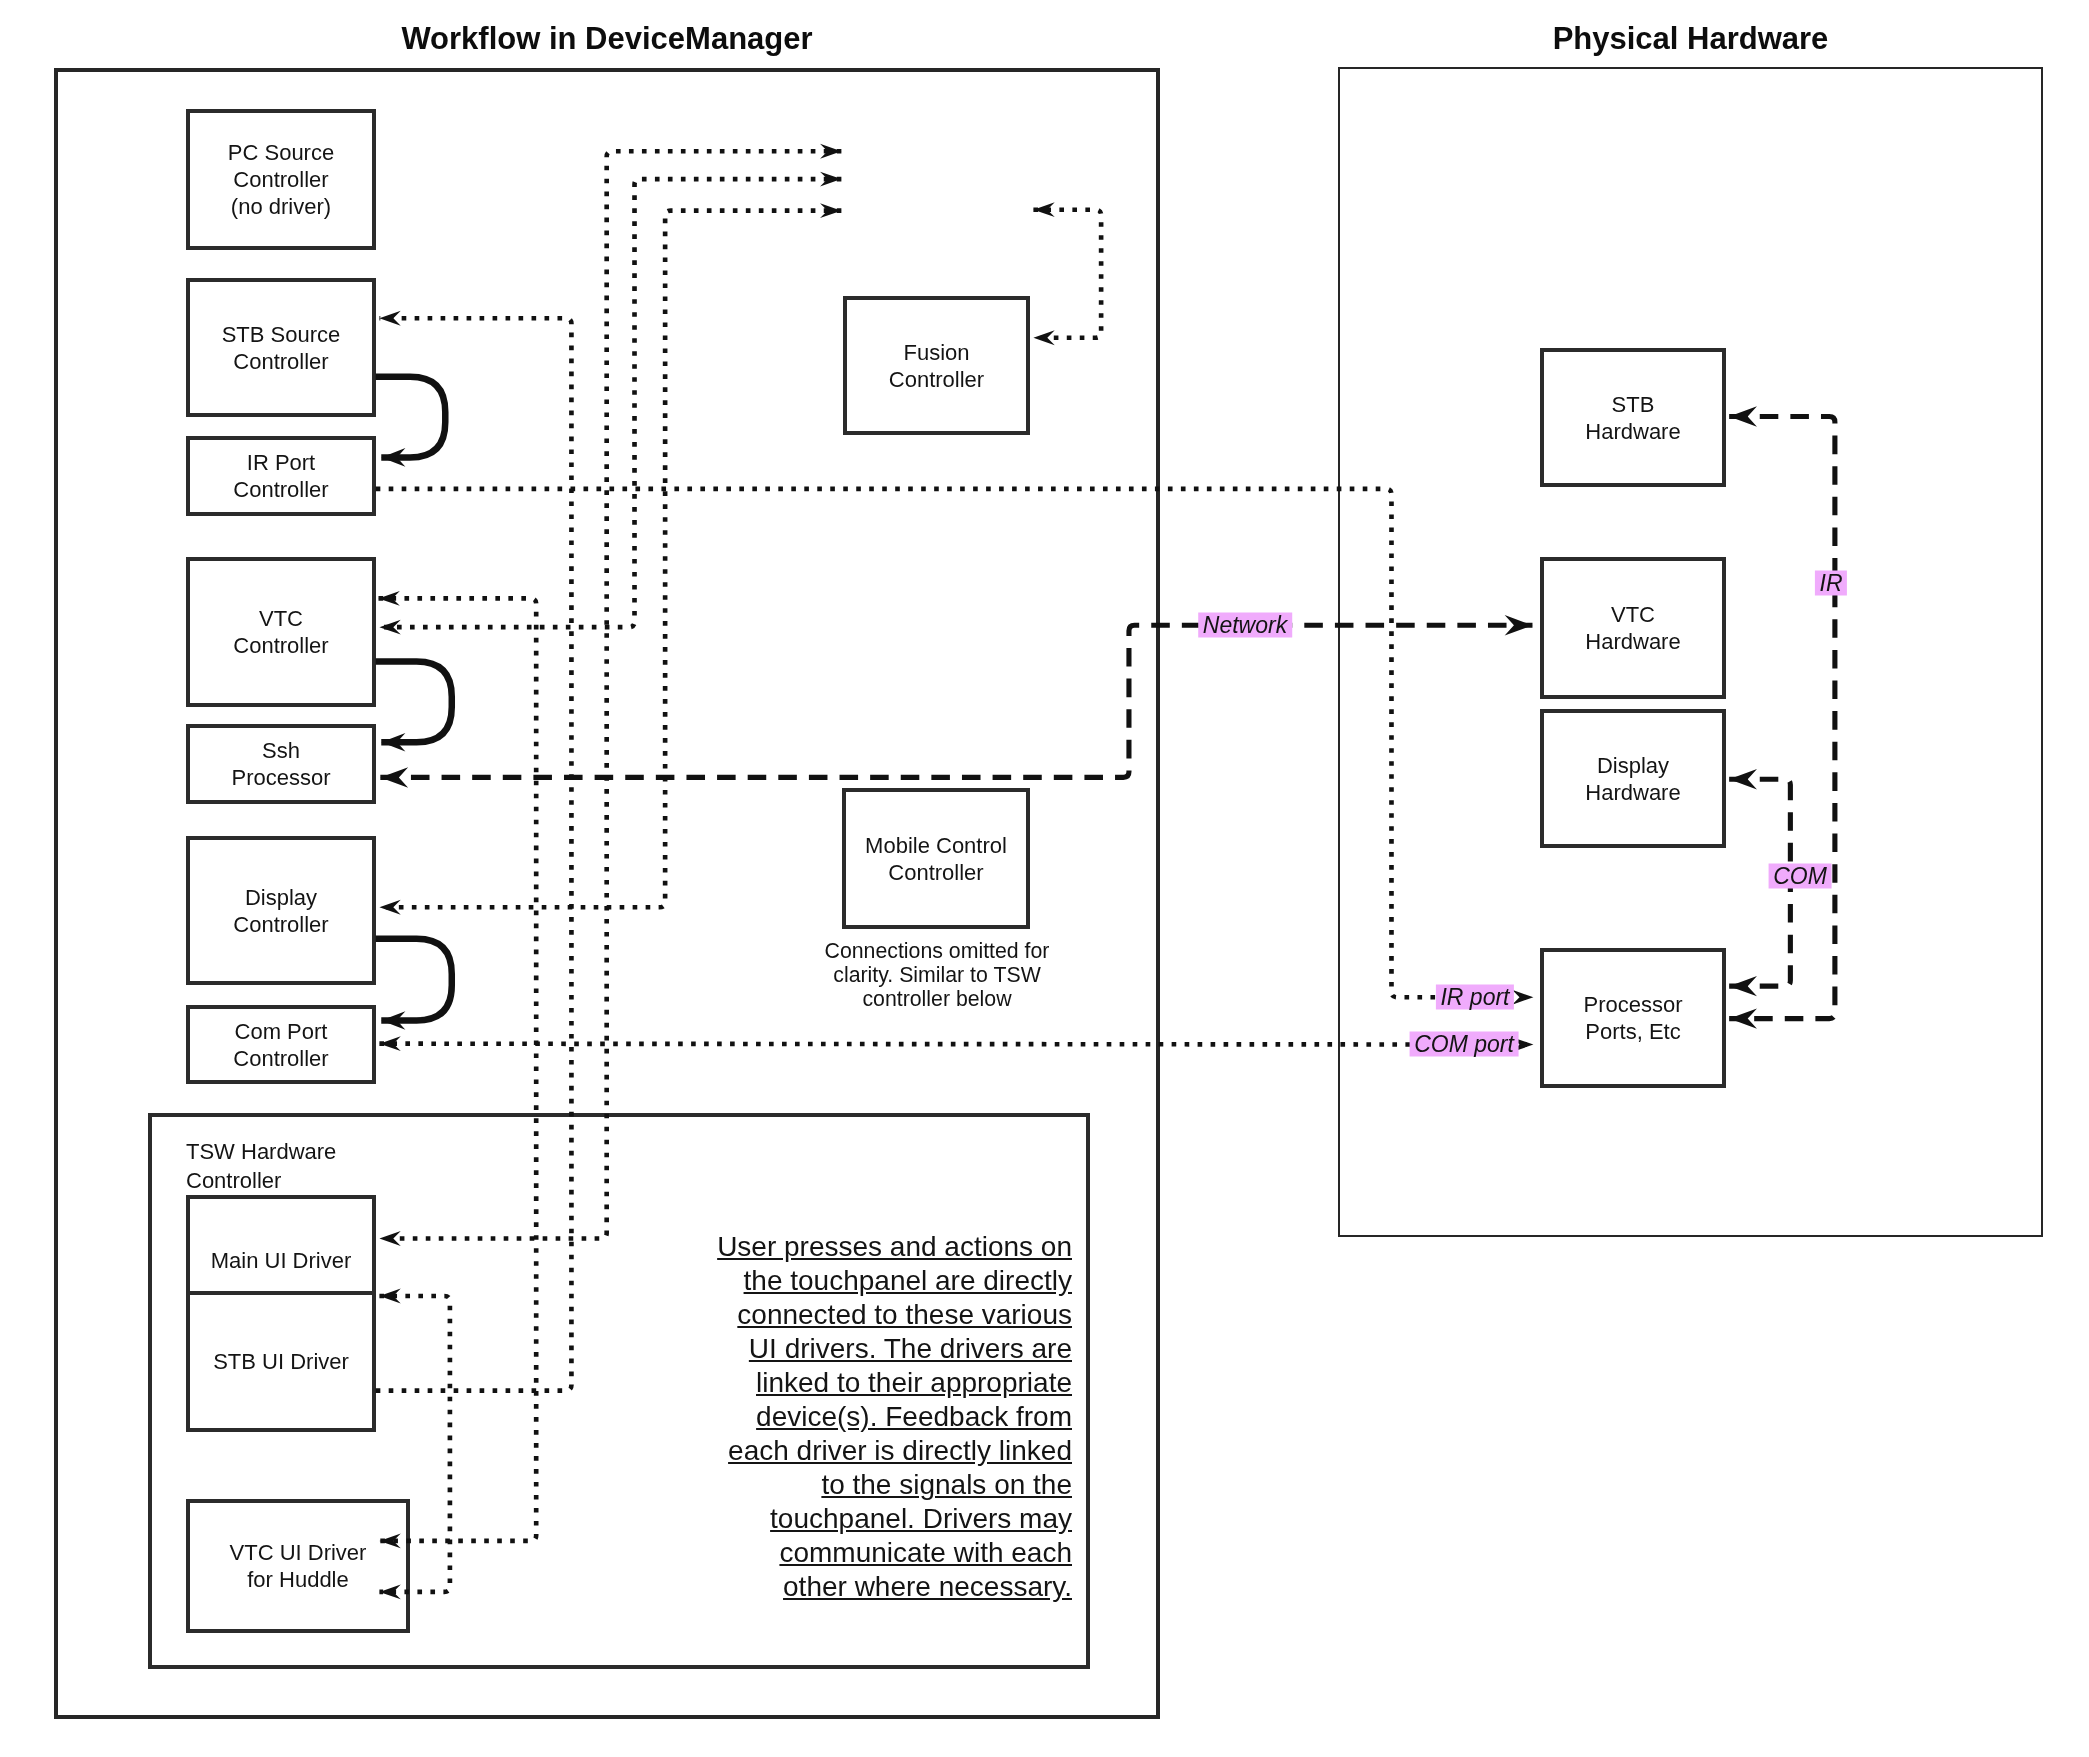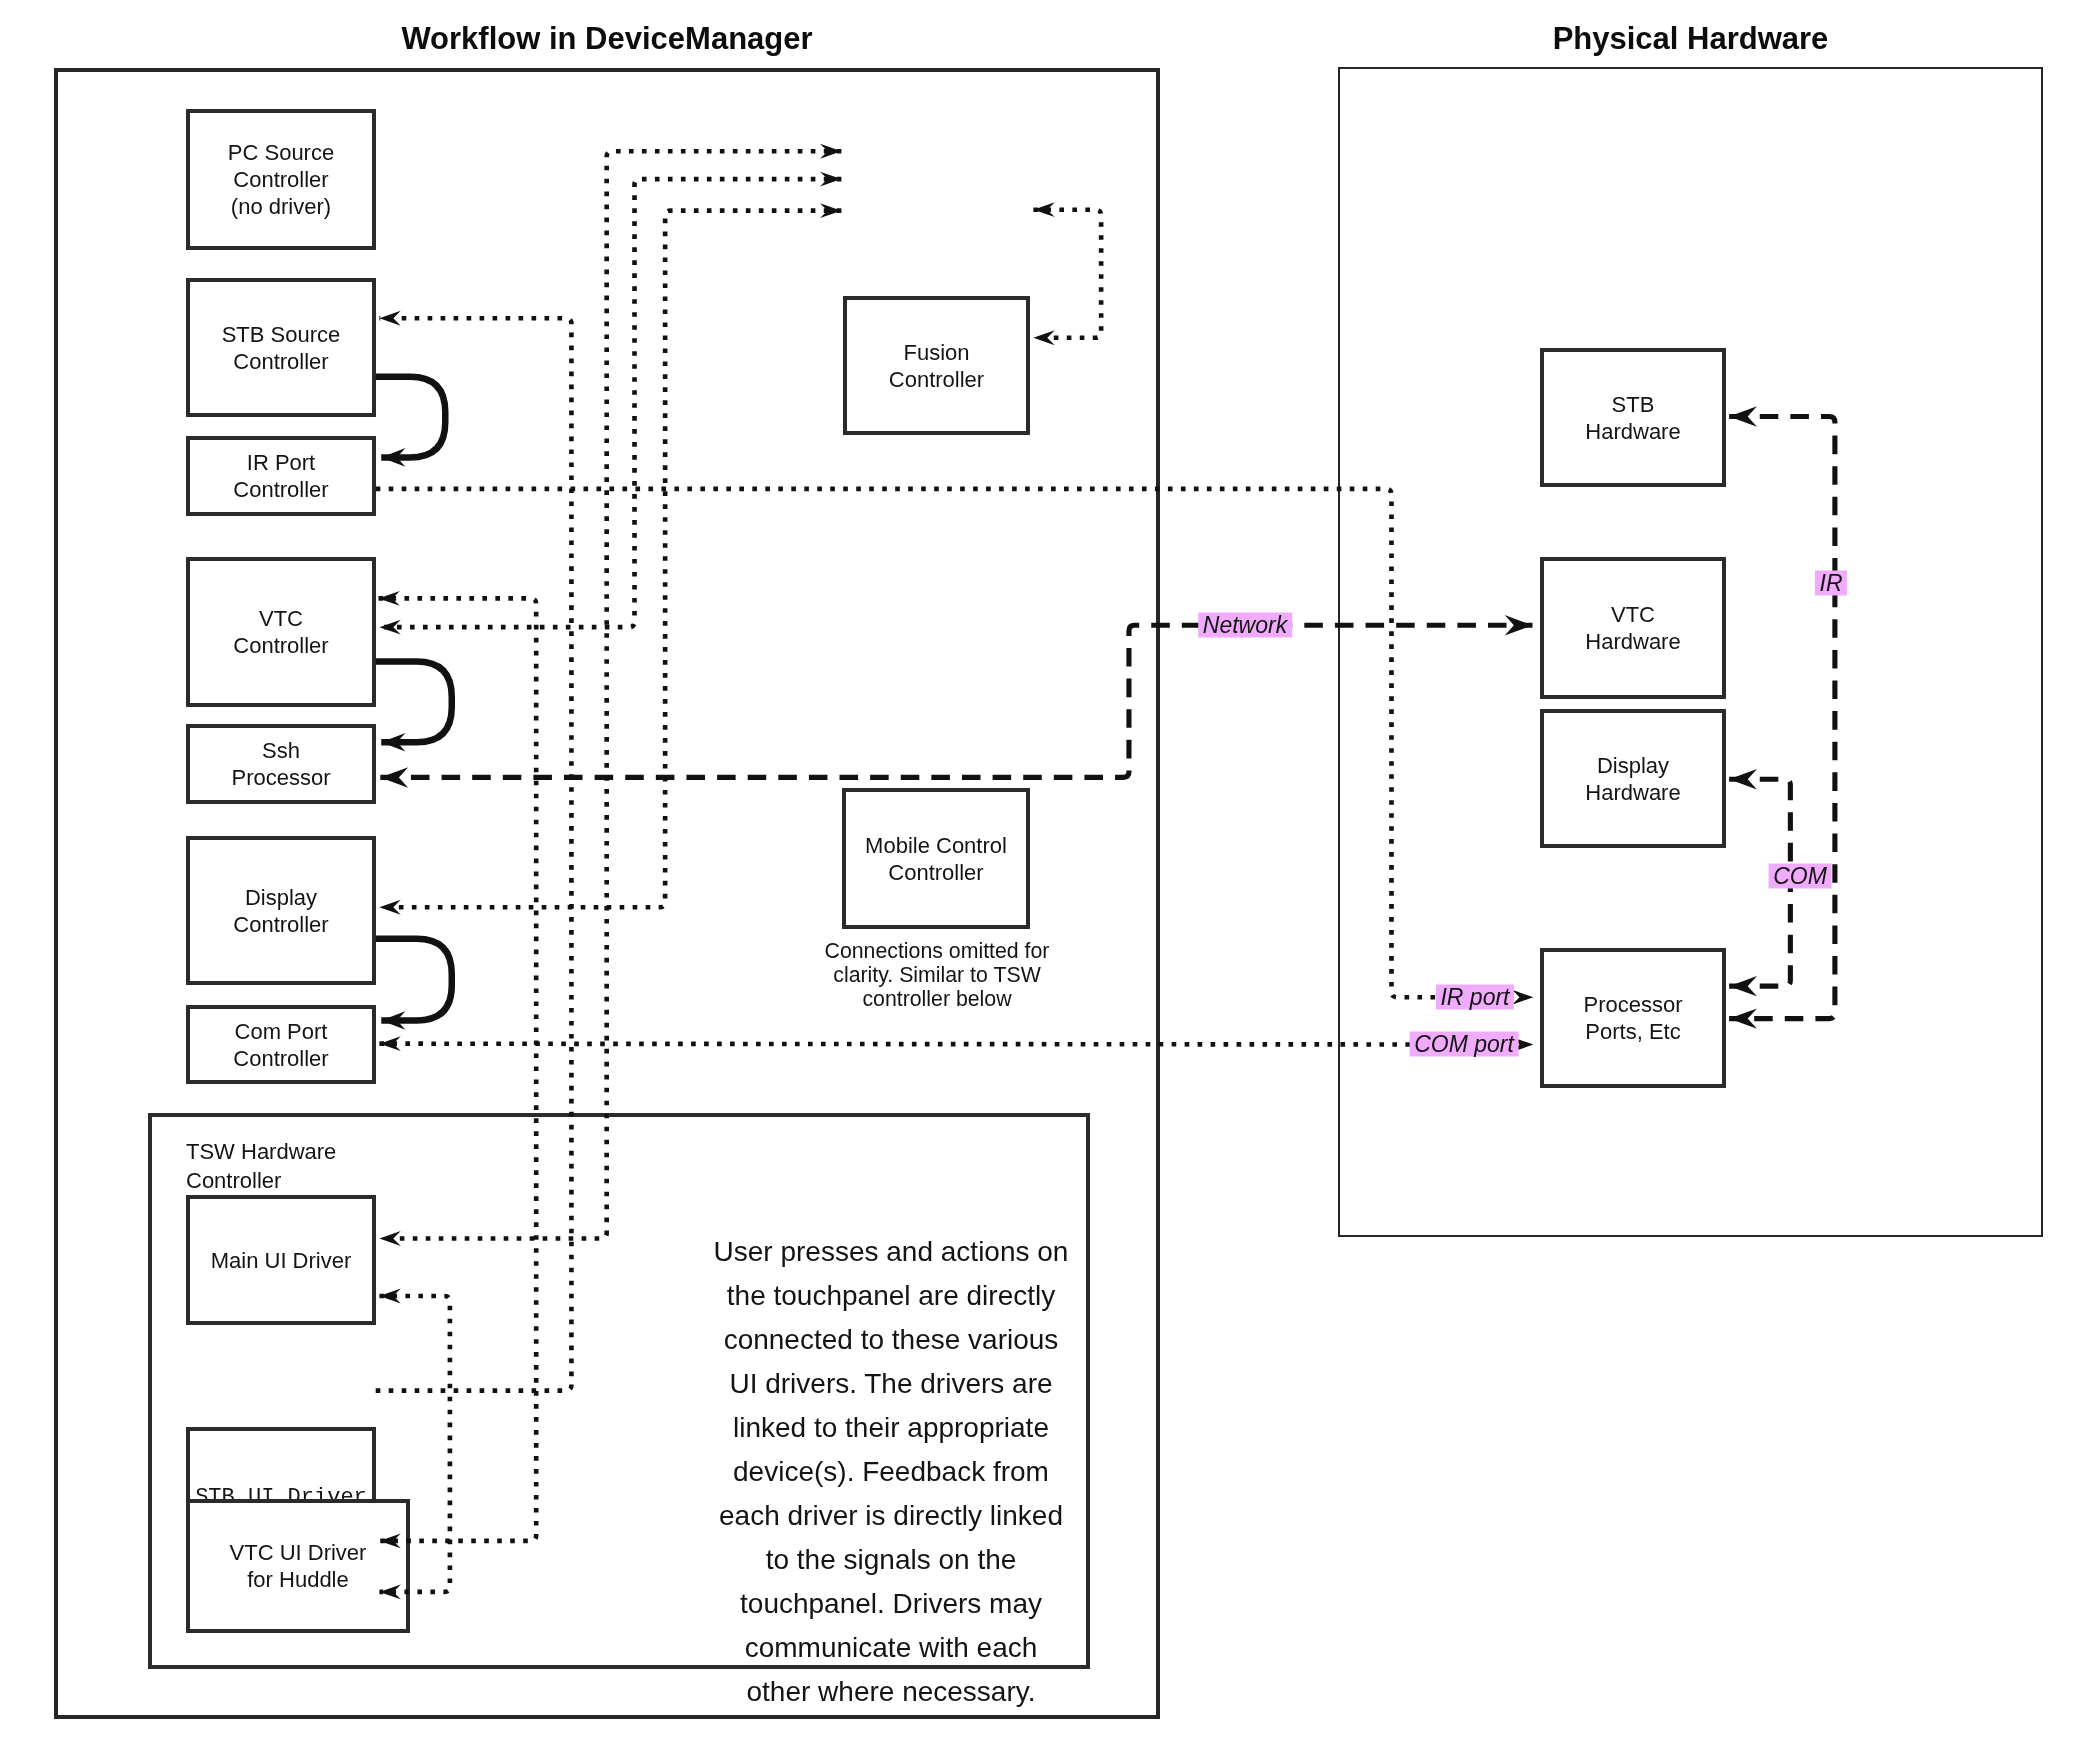--- a/index.html
+++ b/index.html
@@ -61,22 +61,23 @@
     white-space:pre-line;
     z-index:2;
   }
   .note.mobile-note{
     font-size:21.3px;
     line-height:24px;
     text-align:center;
   }
   .note.tsw-note{
     font-size:28px;
-    line-height:44px;
-    text-align:center;
+    line-height:34px;
+    text-align:right;
+    text-decoration:underline;
   }
   svg.wires{
     position:absolute;
     left:0;top:0;
     z-index:3;
     pointer-events:none;
   }
   .edge-label{
     position:absolute;
     transform:translate(-50%,-50%);
@@ -114,21 +115,21 @@
   <div class="node" style="left:186px;top:557px;width:190px;height:150px;">VTC
 Controller</div>
   <div class="node" style="left:186px;top:724px;width:190px;height:80px;">Ssh
 Processor</div>
   <div class="node" style="left:186px;top:836px;width:190px;height:149px;">Display
 Controller</div>
   <div class="node" style="left:186px;top:1005px;width:190px;height:79px;">Com Port
 Controller</div>
 
   <div class="node" style="left:186px;top:1195px;width:190px;height:130px;">Main UI Driver</div>
-  <div class="node" style="left:186px;top:1427px;width:190px;height:141px;font-family:Liberation Mono, monospace;">STB UI Driver</div>
+  <div class="node" style="left:186px;top:1291px;width:190px;height:141px;">STB UI Driver</div>
   <div class="node" style="left:186px;top:1499px;width:224px;height:134px;">VTC UI Driver
 for Huddle</div>
 
   <div class="node" style="left:843px;top:296px;width:187px;height:139px;">Fusion
 Controller</div>
   <div class="node" style="left:842px;top:788px;width:188px;height:141px;">Mobile Control
 Controller</div>
 
   <div class="node" style="left:1540px;top:348px;width:186px;height:139px;">STB
 Hardware</div>

